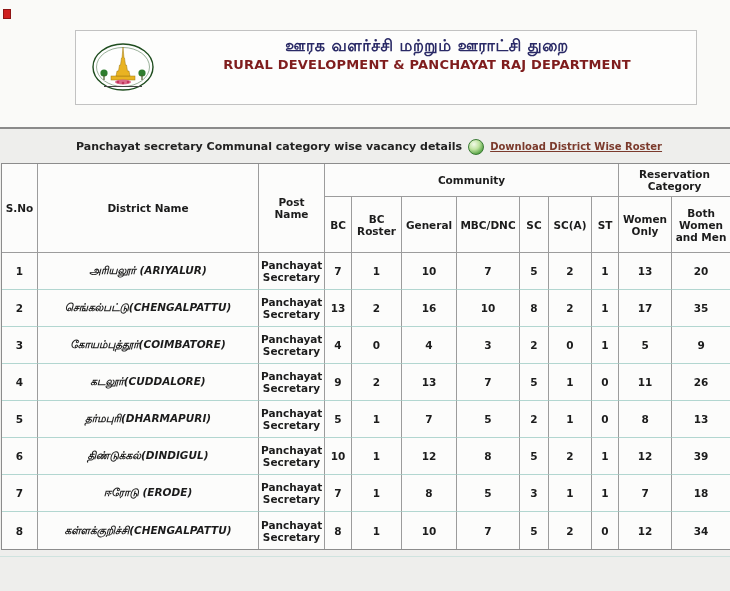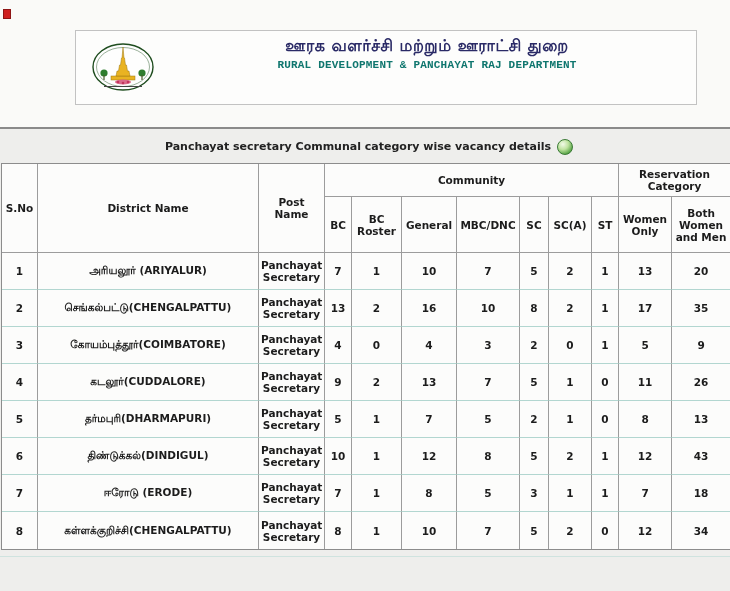--- a/index.html
+++ b/index.html
@@ -5,40 +5,40 @@
   html,body{margin:0;padding:0;}
   body{font-family:"DejaVu Sans", sans-serif; background:#e8e8e6;}
   #page{position:relative;width:730px;height:591px;background:#eeeeec;overflow:hidden;margin:0 auto;}
   #top-band{position:absolute;left:0;top:0;width:730px;height:127px;background:#fafaf8;}
   #broken-img{position:absolute;left:3px;top:9px;width:6px;height:8px;background:#cf2020;border:1px solid #8e1515;}
   .header-box{position:absolute;left:75px;top:30px;width:620px;height:73px;background:#fdfdfc;border:1px solid #c2c2c2;}
   .emblem{position:absolute;left:14px;top:11px;width:66px;height:50px;}
   .header-text{position:absolute;left:95px;right:13px;top:4px;text-align:center;}
   .tamil-title{font-size:16px;font-weight:bold;color:#2a2a66;letter-spacing:0.5px;line-height:22px;}
   .gov-line{font-size:13px;font-weight:bold;color:#1a1a78;line-height:16px;margin-top:8px;letter-spacing:0.3px;}
-  .dept-line{font-size:11px;font-weight:bold;color:#0f766e;line-height:16px;letter-spacing:0.2px;font-family:Liberation Mono, monospace;}
+  .dept-line{font-size:13px;font-weight:bold;color:#7f1d1d;line-height:16px;letter-spacing:0.2px;}
   #divider{position:absolute;left:0;top:127px;width:730px;border-top:2px solid #8a8a8a;}
   .caption{position:absolute;left:4px;top:131px;width:730px;height:31px;display:flex;align-items:center;justify-content:center;gap:6px;}
   .cap-title{font-size:11px;font-weight:bold;color:#222;}
   .globe{display:inline-block;width:14px;height:14px;border-radius:50%;
          background:radial-gradient(circle at 35% 30%, #f2fae8 0%, #bfe3a0 40%, #55a244 78%, #2f7d2f 100%);
          border:1px solid #3a7a35;}
   .dl-link{font-size:10px;font-weight:bold;color:#7b3a2c;text-decoration:underline;cursor:pointer;}
   #vacancy-table{position:absolute;left:1px;top:163px;border-collapse:separate;border-spacing:0;
          table-layout:fixed;width:728px;background:#fcfcfb;border:1px solid #8c8c8c;}
   #vacancy-table th,#vacancy-table td{border-right:1px solid #9c9c9c;border-bottom:1px solid #9c9c9c;
          font-size:10.5px;font-weight:bold;color:#1c1c1c;text-align:center;vertical-align:middle;
          padding:2px 2px;overflow:hidden;}
   #vacancy-table td{border-bottom:1px solid #b2d6d0;}
   #vacancy-table th:last-child,#vacancy-table td:last-child{border-right:none;}
   #vacancy-table tr.last td{border-bottom:none;}
   tr.group-row{height:33px;}
   tr.sub-row{height:56px;}
   tr.data-row{height:37px;}
-  td.district{text-align:left;padding-left:13px;font-size:11px;}
+  td.district{text-align:left;padding-left:13px;font-size:11px;font-style:italic;}
   td.num{font-size:11px;}
   .bottom-rule{position:absolute;left:0;top:556px;width:730px;border-top:1px solid #cfe3df;}
 </style>
 </head>
 <body>
 
 <div id="page">
   <div id="top-band"></div>
   <div id="broken-img"></div>
 
@@ -62,20 +62,21 @@
       <div class="tamil-title">ஊரக வளர்ச்சி மற்றும் ஊராட்சி துறை</div>
       <div class="dept-line">RURAL DEVELOPMENT &amp; PANCHAYAT RAJ DEPARTMENT</div>
     </div>
   </div>
 
   <div id="divider"></div>
 
   <div class="caption">
     <span class="cap-title">Panchayat secretary Communal category wise vacancy details</span>
     <span class="globe"></span>
+    <a class="dl-link">Download District Wise Roster</a>
   </div>
 
   <table id="vacancy-table">
     <colgroup>
       <col style="width:36px">
         <col style="width:221px">
         <col style="width:66px">
       <col style="width:27px">
         <col style="width:50px">
         <col style="width:55px">
@@ -182,21 +183,21 @@
       <td class="district">திண்டுக்கல்(DINDIGUL)</td>
       <td>Panchayat Secretary</td>
       <td class="num">10</td>
       <td class="num">1</td>
       <td class="num">12</td>
       <td class="num">8</td>
       <td class="num">5</td>
       <td class="num">2</td>
       <td class="num">1</td>
       <td class="num">12</td>
-      <td class="num">43</td>
+      <td class="num">39</td>
     </tr>
         <tr class="data-row">
       <td class="num">7</td>
       <td class="district">ஈரோடு (ERODE)</td>
       <td>Panchayat Secretary</td>
       <td class="num">7</td>
       <td class="num">1</td>
       <td class="num">8</td>
       <td class="num">5</td>
       <td class="num">3</td>

